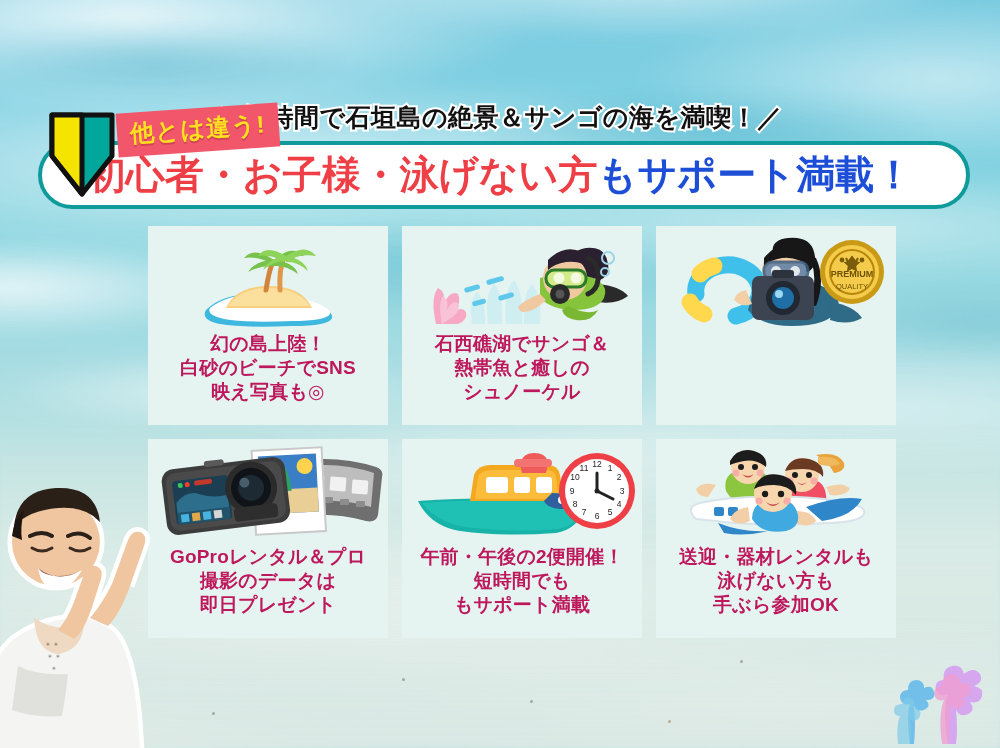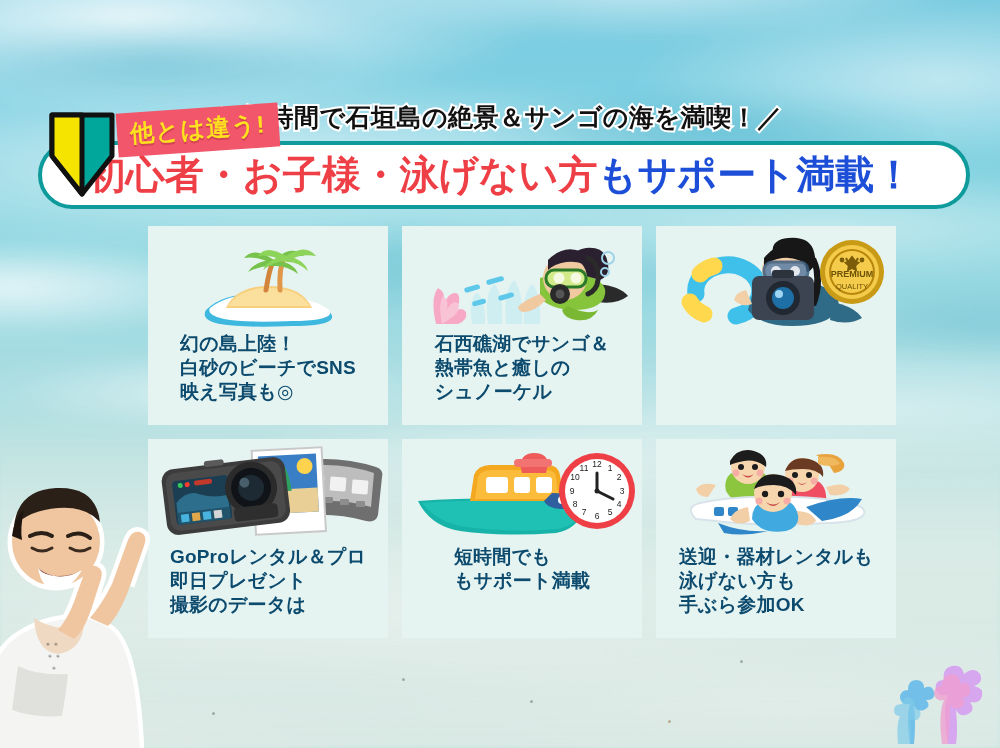--- a/index.html
+++ b/index.html
@@ -97,22 +97,22 @@
     width:748px;
     display:grid;grid-template-columns:repeat(3,240px);
     grid-auto-rows:199px;gap:14px 14px;
   }
   .card{
     background:#e6f4f1;position:relative;overflow:hidden;
     display:flex;flex-direction:column;align-items:center;justify-content:flex-start;
   }
   .card .art{height:100px;width:100%;position:relative;margin-top:6px;}
   .card .cap{
-    text-align:left;font-size:19px;font-weight:bold;line-height:1.26;
-    color:#0c4a6e;letter-spacing:.2px;padding:0 4px;
+    text-align:center;font-size:19px;font-weight:bold;line-height:1.26;
+    color:#be185d;letter-spacing:.2px;padding:0 4px;
   }
   .card .cap .ln{display:block;white-space:nowrap;}
 
   
   .person{position:absolute;left:-6px;top:470px;width:180px;height:285px;}
 
   
   .coral{position:absolute;right:6px;bottom:4px;width:110px;height:108px;}
 </style>
 </head>
@@ -316,22 +316,22 @@
             <circle cx="104" cy="46" r="20" fill="#101418"></circle>
             <circle cx="104" cy="46" r="13" fill="#1d2a33"></circle>
             <circle cx="98" cy="40" r="5" fill="#57707f" opacity=".75"></circle>
             <rect x="84" y="64" width="44" height="14" rx="4" fill="#2e2e2e"></rect>
             <rect x="60" y="14" width="20" height="6" rx="3" fill="#5a5a5a"></rect>
           </g>
         </svg>
       </div>
       <div class="cap">
         <span class="ln">GoProレンタル＆プロ</span>
+        <span class="ln">撮影のデータは</span>
         <span class="ln">即日プレゼント</span>
-        <span class="ln">撮影のデータは</span>
       </div>
     </div>
 
     <div class="card">
       <div class="art">
         <svg viewBox="0 0 240 100" width="240" height="100">
 
           <path d="M16 56 q56-4 122-2 q36 1 46 4 q-6 26-30 30 q-52 4-96-2 q-30-5-42-30Z" fill="#17b3a8"></path>
           <path d="M20 58 q54-4 118-2 q34 1 44 4 q-4 20-26 24 q-50 4-92-2 q-28-4-44-24Z" fill="#1ec1b4"></path>
 
@@ -365,20 +365,21 @@
             <text x="170" y="49">9</text>
               <text x="173" y="35">10</text>
               <text x="182" y="26">11</text>
           </g>
           <path d="M195 46 V28" stroke="#222" stroke-width="3" stroke-linecap="round"></path>
           <path d="M195 46 L211 54" stroke="#222" stroke-width="3" stroke-linecap="round"></path>
           <circle cx="195" cy="46" r="2.5" fill="#222"></circle>
         </svg>
       </div>
       <div class="cap">
+        <span class="ln">午前・午後の2便開催！</span>
         <span class="ln">短時間でも</span>
         <span class="ln">もサポート満載</span>
       </div>
     </div>
 
     <div class="card">
       <div class="art">
         <svg viewBox="0 0 240 100" width="240" height="100">
 
           <g>

